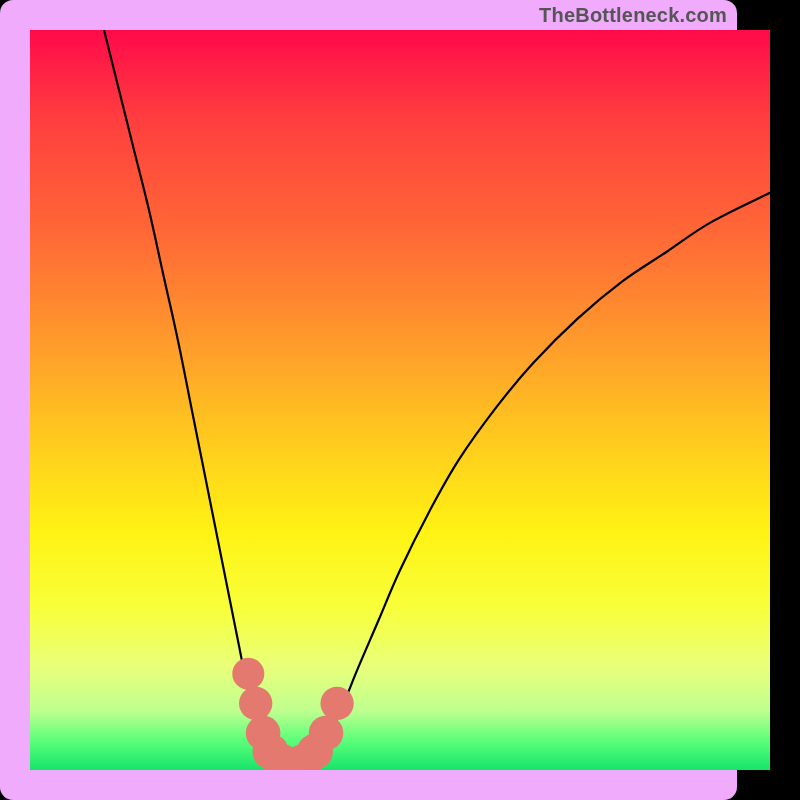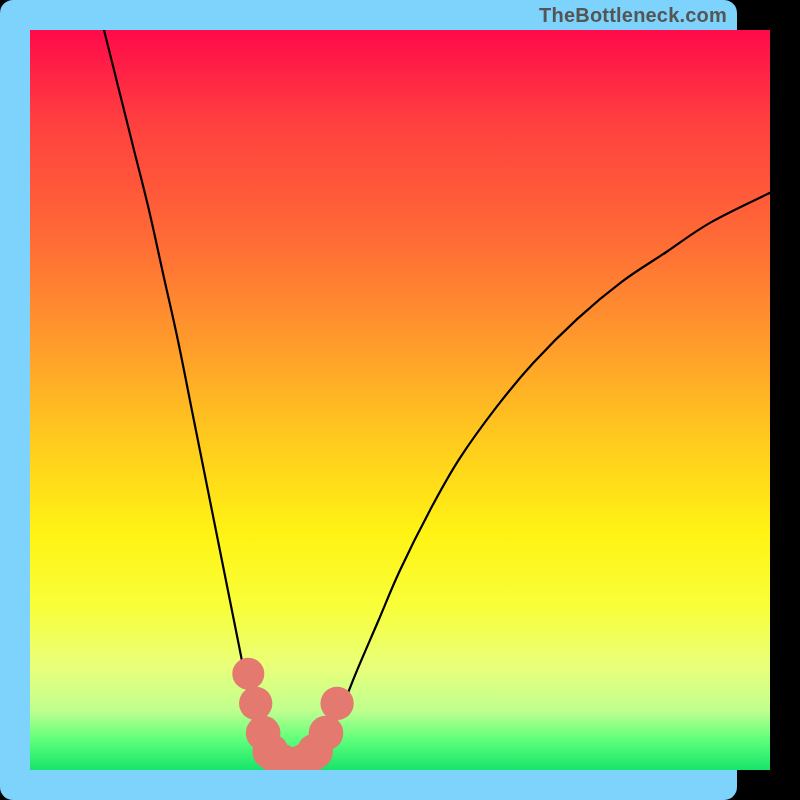--- a/index.html
+++ b/index.html
@@ -8,21 +8,21 @@
     width: 800px;
     height: 800px;
     background: #000;
     font-family: Arial, Helvetica, sans-serif;
     overflow: hidden;
   }
   .frame {
     position: relative;
     width: 737px;
     height: 800px;
-    background: #7dd3fc;
+    background: #f0abfc;
     border-radius: 13px;
   }
   .watermark {
     position: absolute;
     top: 4px;
     right: 10px;
     color: #555;
     font-size: 20px;
     font-weight: 600;
     letter-spacing: 0.2px;

